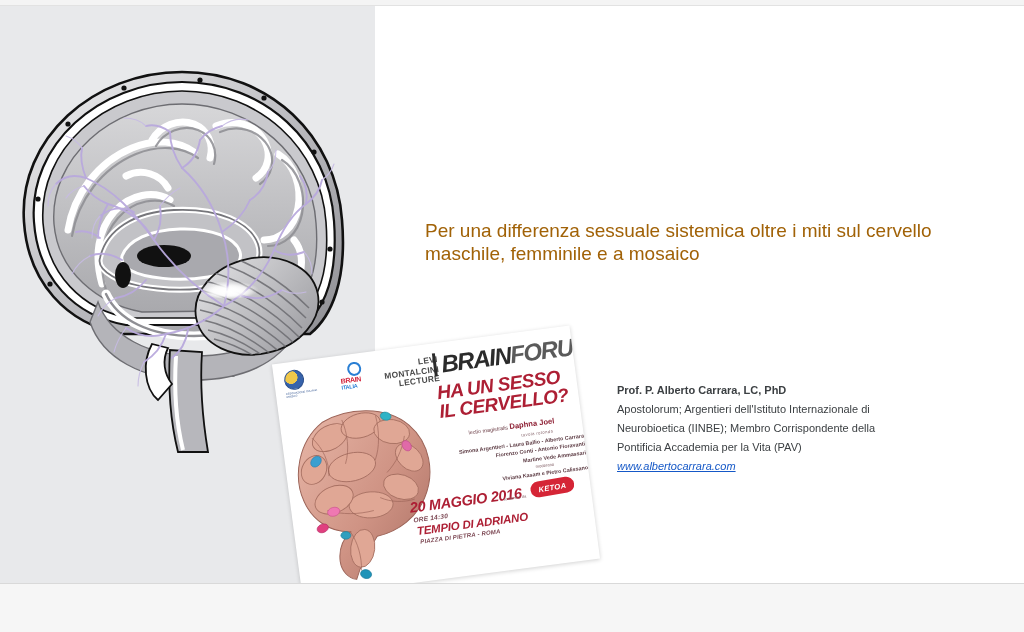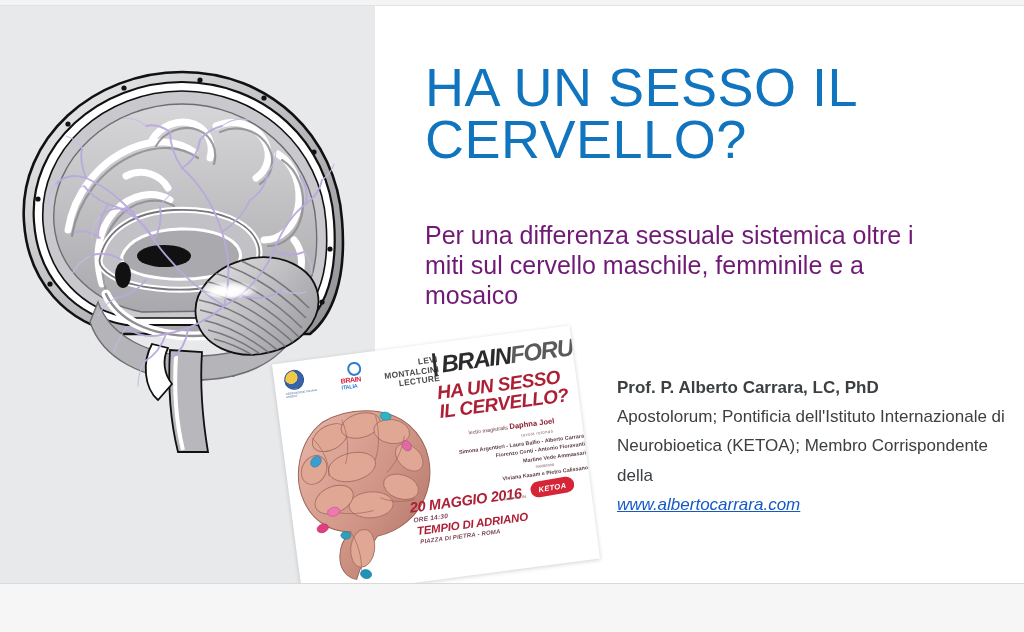--- a/index.html
+++ b/index.html
@@ -73,32 +73,32 @@
     line-height: 0.96;
     font-weight: 400;
     letter-spacing: 0.5px;
     color: #1075BE;
   }
   #slide-subtitle {
     position: absolute;
     left: 425px;
     top: 214px;
     width: 530px;
-    font-size: 25px;
+    font-size: 19px;
     line-height: 1.2;
-    color: #701a75;
+    color: #a16207;
   }
 
   
   #speaker-block {
     position: absolute;
     left: 617px;
-    top: 367px;
+    top: 375px;
     width: 390px;
-    font-size: 17px;
+    font-size: 11px;
     line-height: 1.72;
     color: #3c4043;
   }
   #speaker-name { font-weight: bold; }
   #speaker-link {
     color: #1558c7;
     text-decoration: underline;
     display: inline-block;
     font-style: italic;
   }
@@ -420,30 +420,28 @@
           <path d="M 114 254 C 106 258 100 264 96 272"></path>
           <path d="M 158 162 C 164 154 170 148 178 144"></path>
           <path d="M 280 246 C 288 250 296 250 304 248"></path>
         </g>
 
         <ellipse cx="226" cy="248" rx="26" ry="7" fill="url(#gGlow)"></ellipse>
       </svg>
 
     </div>
 
-    <div id="title-block">
-      <h1 id="slide-title">HA UN SESSO IL CERVELLO?</h1>
-    </div>
 
     <p id="slide-subtitle">Per una differenza sessuale sistemica oltre i miti sul cervello maschile, femminile e a mosaico</p>
 
     <div id="speaker-block">
       <div id="speaker-name">Prof. P. Alberto Carrara, LC, PhD</div>
-      <div>Apostolorum; Pontificia dell'Istituto Internazionale di</div>
-      <div>Neurobioetica (KETOA); Membro Corrispondente della</div>
+      <div>Apostolorum; Argentieri dell'Istituto Internazionale di</div>
+      <div>Neurobioetica (IINBE); Membro Corrispondente della</div>
+      <div>Pontificia Accademia per la Vita (PAV)</div>
       <a id="speaker-link" href="#">www.albertocarrara.com</a>
     </div>
 
     <div id="poster-wrap">
 
       <div class="p-logos">
         <div>
           <div class="logo-unesco"></div>
           <span class="logo-unesco-cap">ASSOCIAZIONE ITALIANA UNESCO</span>
         </div>

